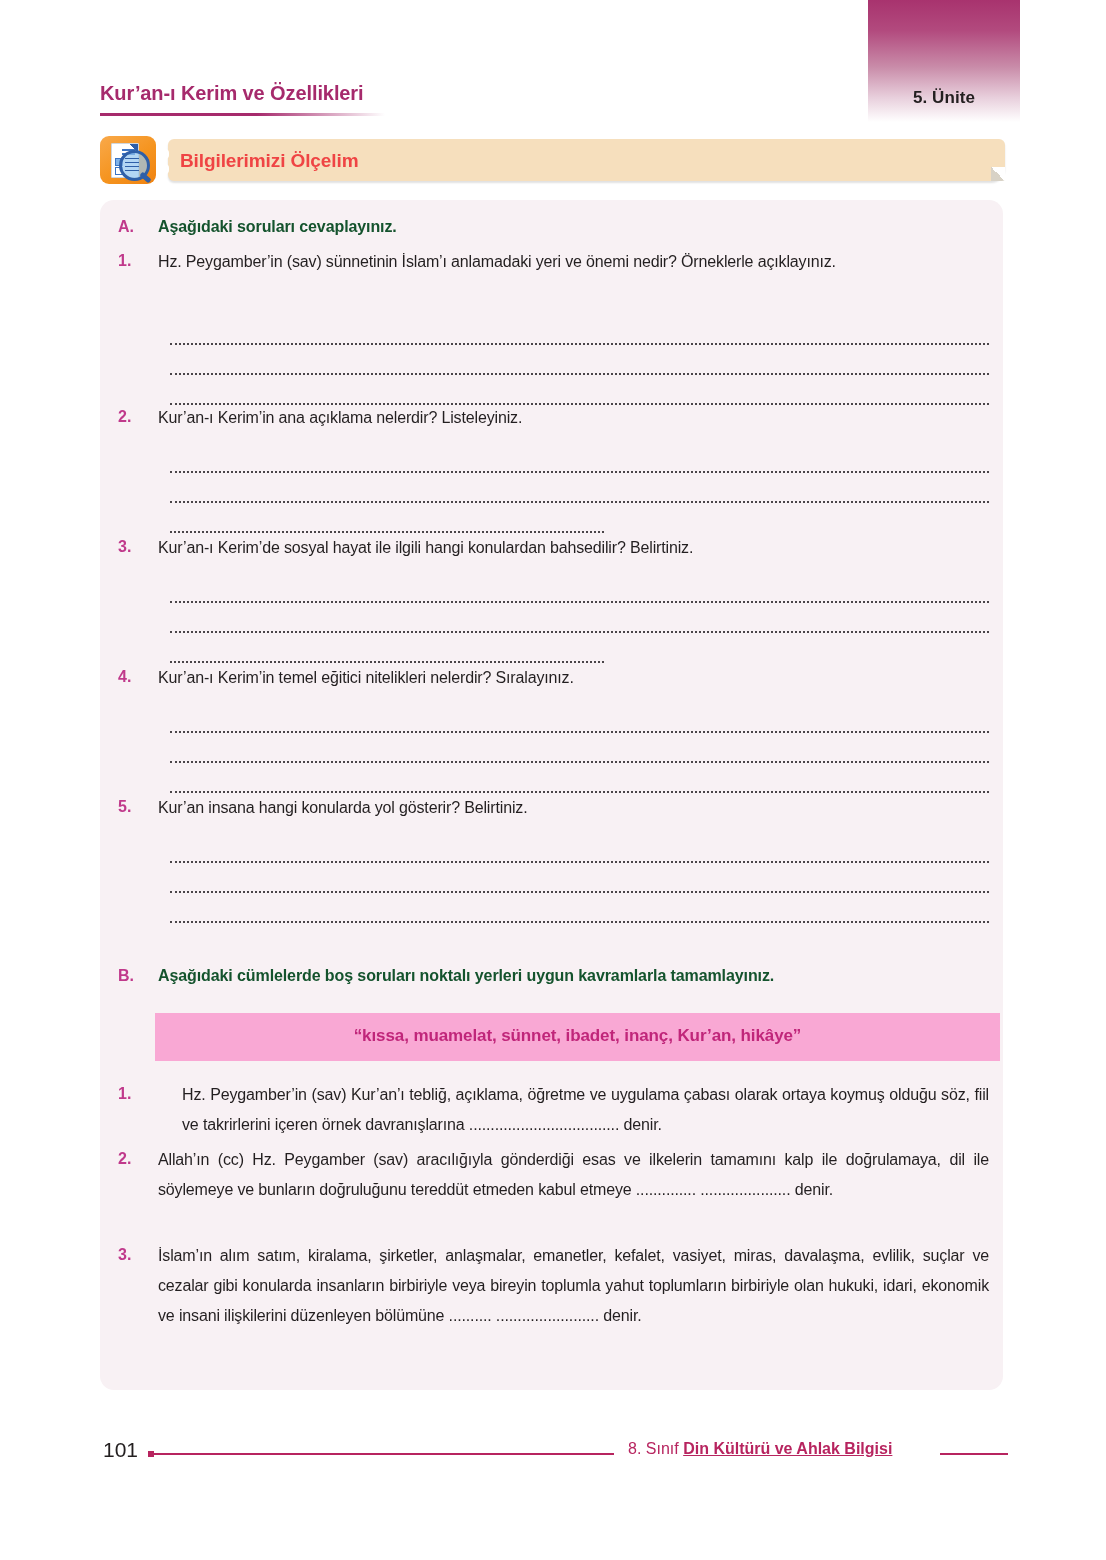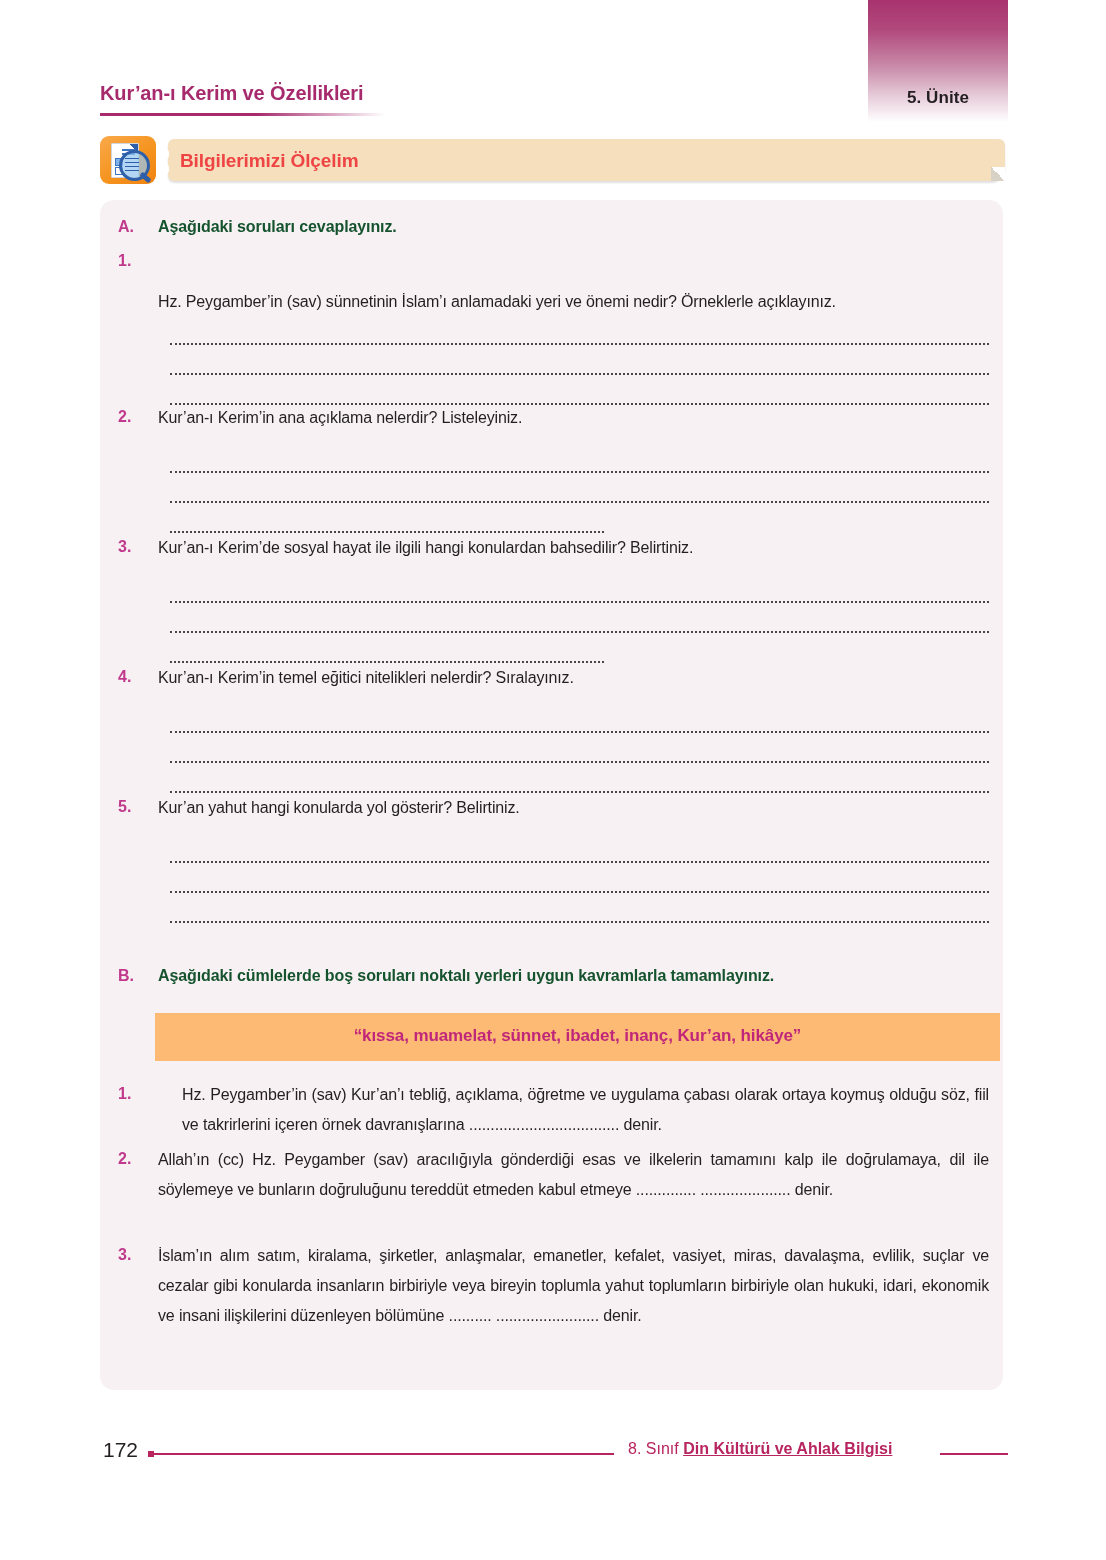--- a/index.html
+++ b/index.html
@@ -13,21 +13,21 @@
     position: relative;
     font-family: "Liberation Sans", sans-serif;
     overflow: hidden;
   }
 
   
   .unit-badge {
     position: absolute;
     left: 868px;
     top: 0;
-    width: 140px;
+    width: 152px;
     height: 122px;
     background: linear-gradient(to bottom, #a8336e 0%, #b24a7e 25%, #c98ca9 55%, #e8cfdc 80%, #ffffff 100%);
   }
   .unit-badge-label {
     position: absolute;
     left: 0;
     right: 0;
     bottom: 14px;
     text-align: center;
     font-size: 17px;
@@ -237,21 +237,21 @@
   }
   .dotline.short { width: 53%; }
 
   
   .wordbank {
     position: absolute;
     left: 55px;
     top: 813px;
     width: 845px;
     height: 48px;
-    background: #fdba74;
+    background: #f9a8d4;
   }
   .wordbank-text {
     position: absolute;
     left: 0;
     right: 0;
     top: 13px;
     text-align: center;
     font-size: 17px;
     font-weight: bold;
     color: #c0267a;
@@ -334,21 +334,21 @@
 
 <div class="panel">
 
   <div class="block" style="top:18px;">
     <div class="marker alpha">A.</div>
     <div class="q-head">Aşağıdaki soruları cevaplayınız.</div>
   </div>
 
   <div class="block" style="top:52px;">
     <div class="marker">1.</div>
-    <div class="q-text justify" style="top:-5px;margin-top:40px;">Hz. Peygamber’in (sav) sünnetinin İslam’ı anlamadaki yeri ve önemi nedir? Örneklerle açıklayınız.</div>
+    <div class="q-text justify" style="top:-5px;">Hz. Peygamber’in (sav) sünnetinin İslam’ı anlamadaki yeri ve önemi nedir? Örneklerle açıklayınız.</div>
   </div>
   <div class="dots-group" style="top:115px;">
     <div class="dotline"></div>
     <div class="dotline"></div>
     <div class="dotline"></div>
   </div>
 
   <div class="block" style="top:208px;">
     <div class="marker">2.</div>
     <div class="q-text" style="top:-5px;">Kur’an-ı Kerim’in ana açıklama nelerdir? Listeleyiniz.</div>
@@ -374,21 +374,21 @@
     <div class="q-text" style="top:-5px;">Kur’an-ı Kerim’in temel eğitici nitelikleri nelerdir? Sıralayınız.</div>
   </div>
   <div class="dots-group" style="top:503px;">
     <div class="dotline"></div>
     <div class="dotline"></div>
     <div class="dotline"></div>
   </div>
 
   <div class="block" style="top:598px;">
     <div class="marker">5.</div>
-    <div class="q-text" style="top:-5px;">Kur’an yahut hangi konularda yol gösterir? Belirtiniz.</div>
+    <div class="q-text" style="top:-5px;">Kur’an insana hangi konularda yol gösterir? Belirtiniz.</div>
   </div>
   <div class="dots-group" style="top:633px;">
     <div class="dotline"></div>
     <div class="dotline"></div>
     <div class="dotline"></div>
   </div>
 
   <div class="block" style="top:767px;">
     <div class="marker alpha">B.</div>
     <div class="q-head">Aşağıdaki cümlelerde boş soruları noktalı yerleri uygun kavramlarla tamamlayınız.</div>
@@ -408,19 +408,19 @@
     <div class="q-text justify" style="top:-5px;">Allah’ın (cc) Hz. Peygamber (sav) aracılığıyla gönderdiği esas ve ilkelerin tamamını kalp ile doğrulamaya, dil ile söylemeye ve bunların doğruluğunu tereddüt etmeden kabul etmeye .............. ..................... denir.</div>
   </div>
 
   <div class="block" style="top:1046px;">
     <div class="marker">3.</div>
     <div class="q-text justify" style="top:-5px;">İslam’ın alım satım, kiralama, şirketler, anlaşmalar, emanetler, kefalet, vasiyet, miras, davalaşma, evlilik, suçlar ve cezalar gibi konularda insanların birbiriyle veya bireyin toplumla yahut toplumların birbiriyle olan hukuki, idari, ekonomik ve insani ilişkilerini düzenleyen bölümüne .......... ........................ denir.</div>
   </div>
 
 </div>
 
-<div class="page-num">172</div>
+<div class="page-num">101</div>
 <div class="foot-dot"></div>
 <div class="foot-rule-left"></div>
 <div class="foot-label">
   <span>8. Sınıf</span><span>&nbsp;</span><span class="bold">Din Kültürü ve Ahlak Bilgisi</span>
 </div>
 <div class="foot-rule-right"></div>
 
 </body></html>

